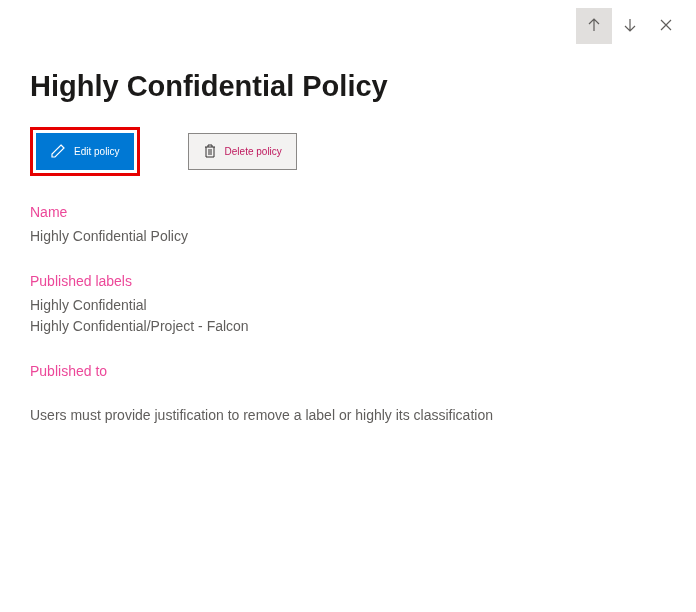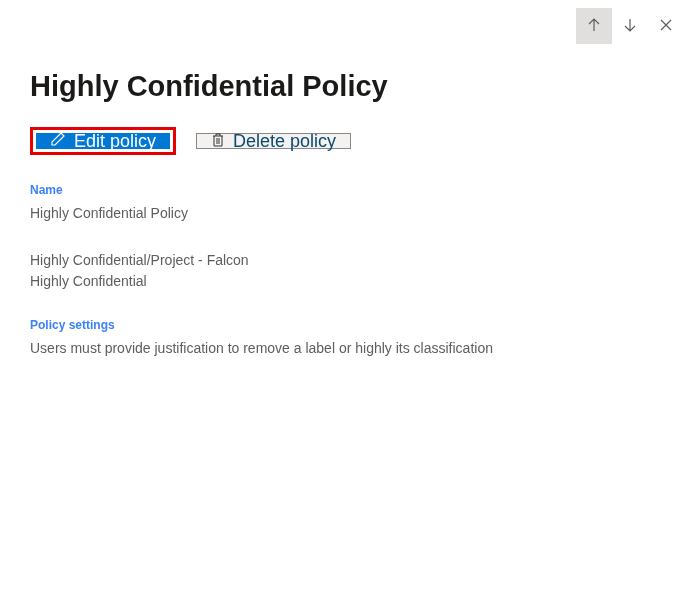--- a/index.html
+++ b/index.html
@@ -50,43 +50,44 @@
     }
     .highlight-box {
       border: 3px solid #e60000;
       padding: 3px;
       display: inline-flex;
     }
     .btn {
       display: inline-flex;
       align-items: center;
       gap: 8px;
-      height: 16px;
+      height: 37px;
       padding: 0 14px;
-      font-size: 18px;
+      font-size: 10px;
       font-family: inherit;
       cursor: pointer;
       border: none;
     }
     .btn-primary {
       background: #0078d4;
       color: #fff;
     }
     .btn-secondary {
       background: #f3f2f1;
-      color: #0c4a6e;
+      color: #be185d;
       border: 1px solid #8a8886;
+      margin-left: 28px;
     }
     .section {
       margin-bottom: 26px;
     }
     .section-label {
-      font-size: 12px;
-      font-weight: 700;
-      color: #3b82f6;
+      font-size: 14px;
+      font-weight: 400;
+      color: #ec4899;
       margin-bottom: 6px;
     }
     .section-value {
       font-size: 14px;
       color: #605e5c;
       line-height: 1.5;
     }
     .section-value div {
       line-height: 1.5;
     }
@@ -143,25 +144,26 @@
 
 <div class="section">
   <div class="section-label">Name</div>
   <div class="section-value">Highly Confidential Policy</div>
 </div>
 
 <div class="section">
 </div>
 
 <div class="section">
+  <div class="section-label">Published labels</div>
   <div class="section-value">
+    <div>Highly Confidential</div>
     <div>Highly Confidential/Project - Falcon</div>
-    <div>Highly Confidential</div>
   </div>
 </div>
 
 <div class="section">
+  <div class="section-label">Published to</div>
 </div>
 
 <div class="section">
-  <div class="section-label">Policy settings</div>
   <div class="section-value">Users must provide justification to remove a label or highly its classification</div>
 </div>
 
 </body></html>

